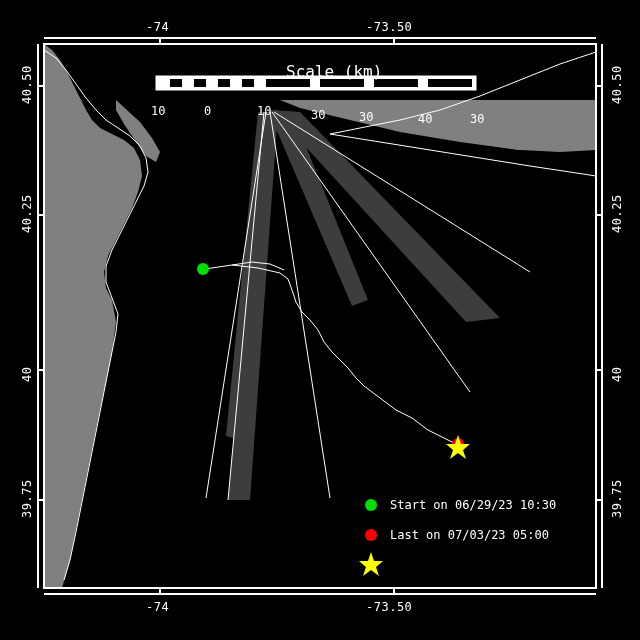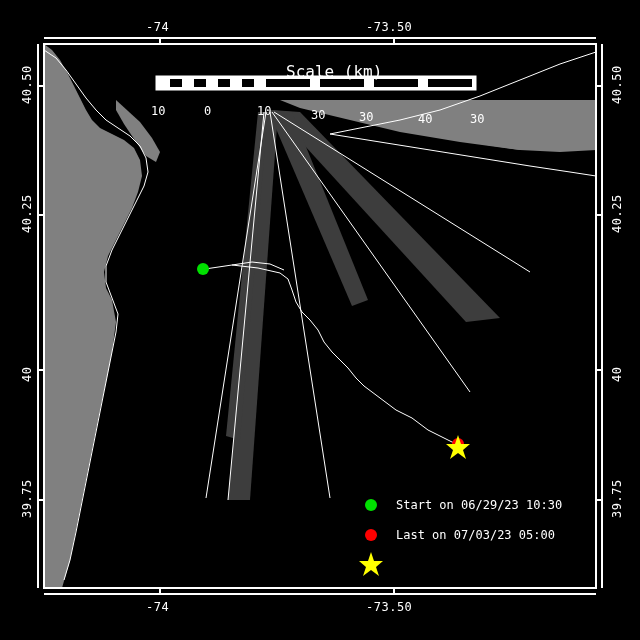--- a/index.html
+++ b/index.html
@@ -48,21 +48,21 @@
   }
   .legend-row {
     position: absolute;
     display: flex;
     align-items: center;
     color: #ffffff;
     font-size: 12px;
     white-space: nowrap;
   }
   .legend-text {
-    margin-left: 10px;
+    margin-left: 4px;
   }
   .map-svg {
     position: absolute;
     left: 0;
     top: 0;
   }
 </style>
 </head>
 <body>
 

